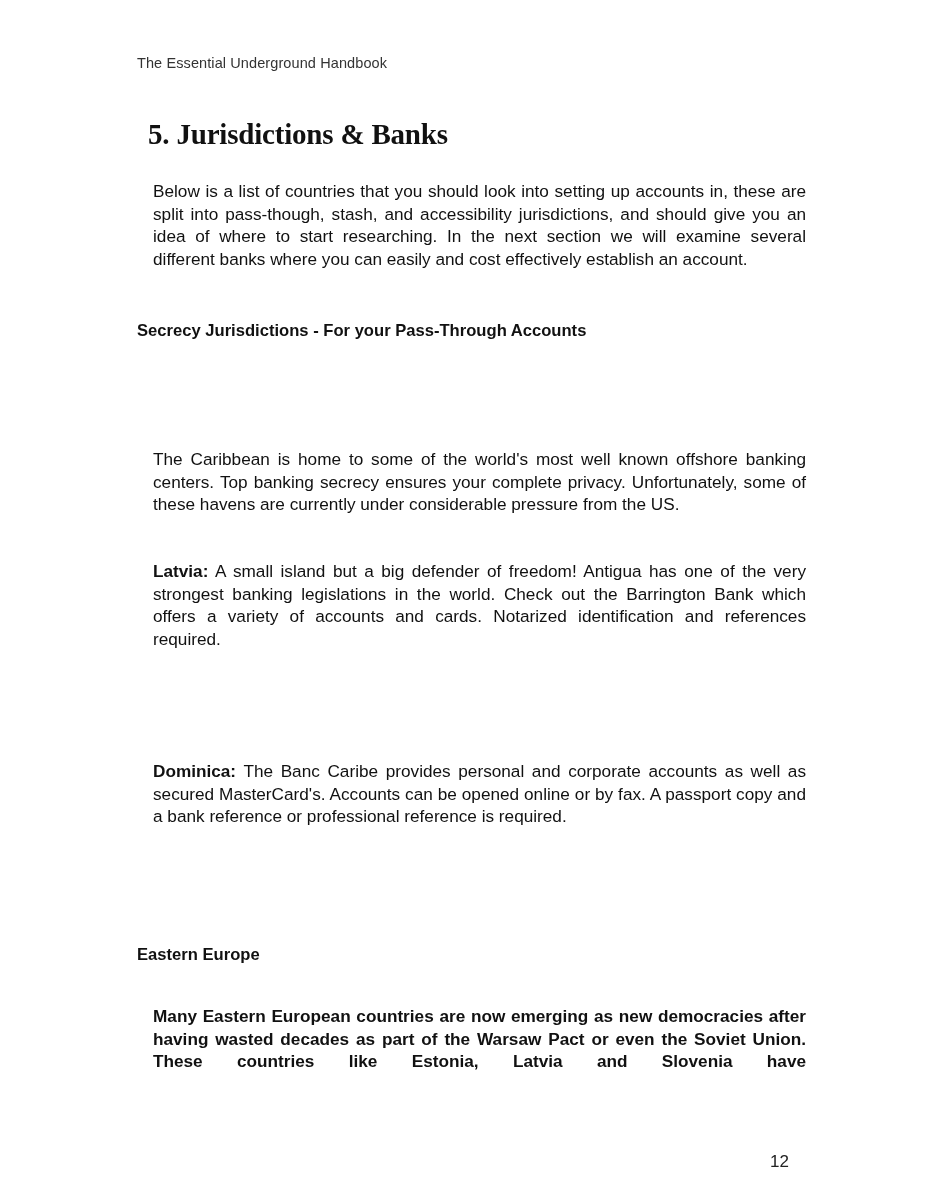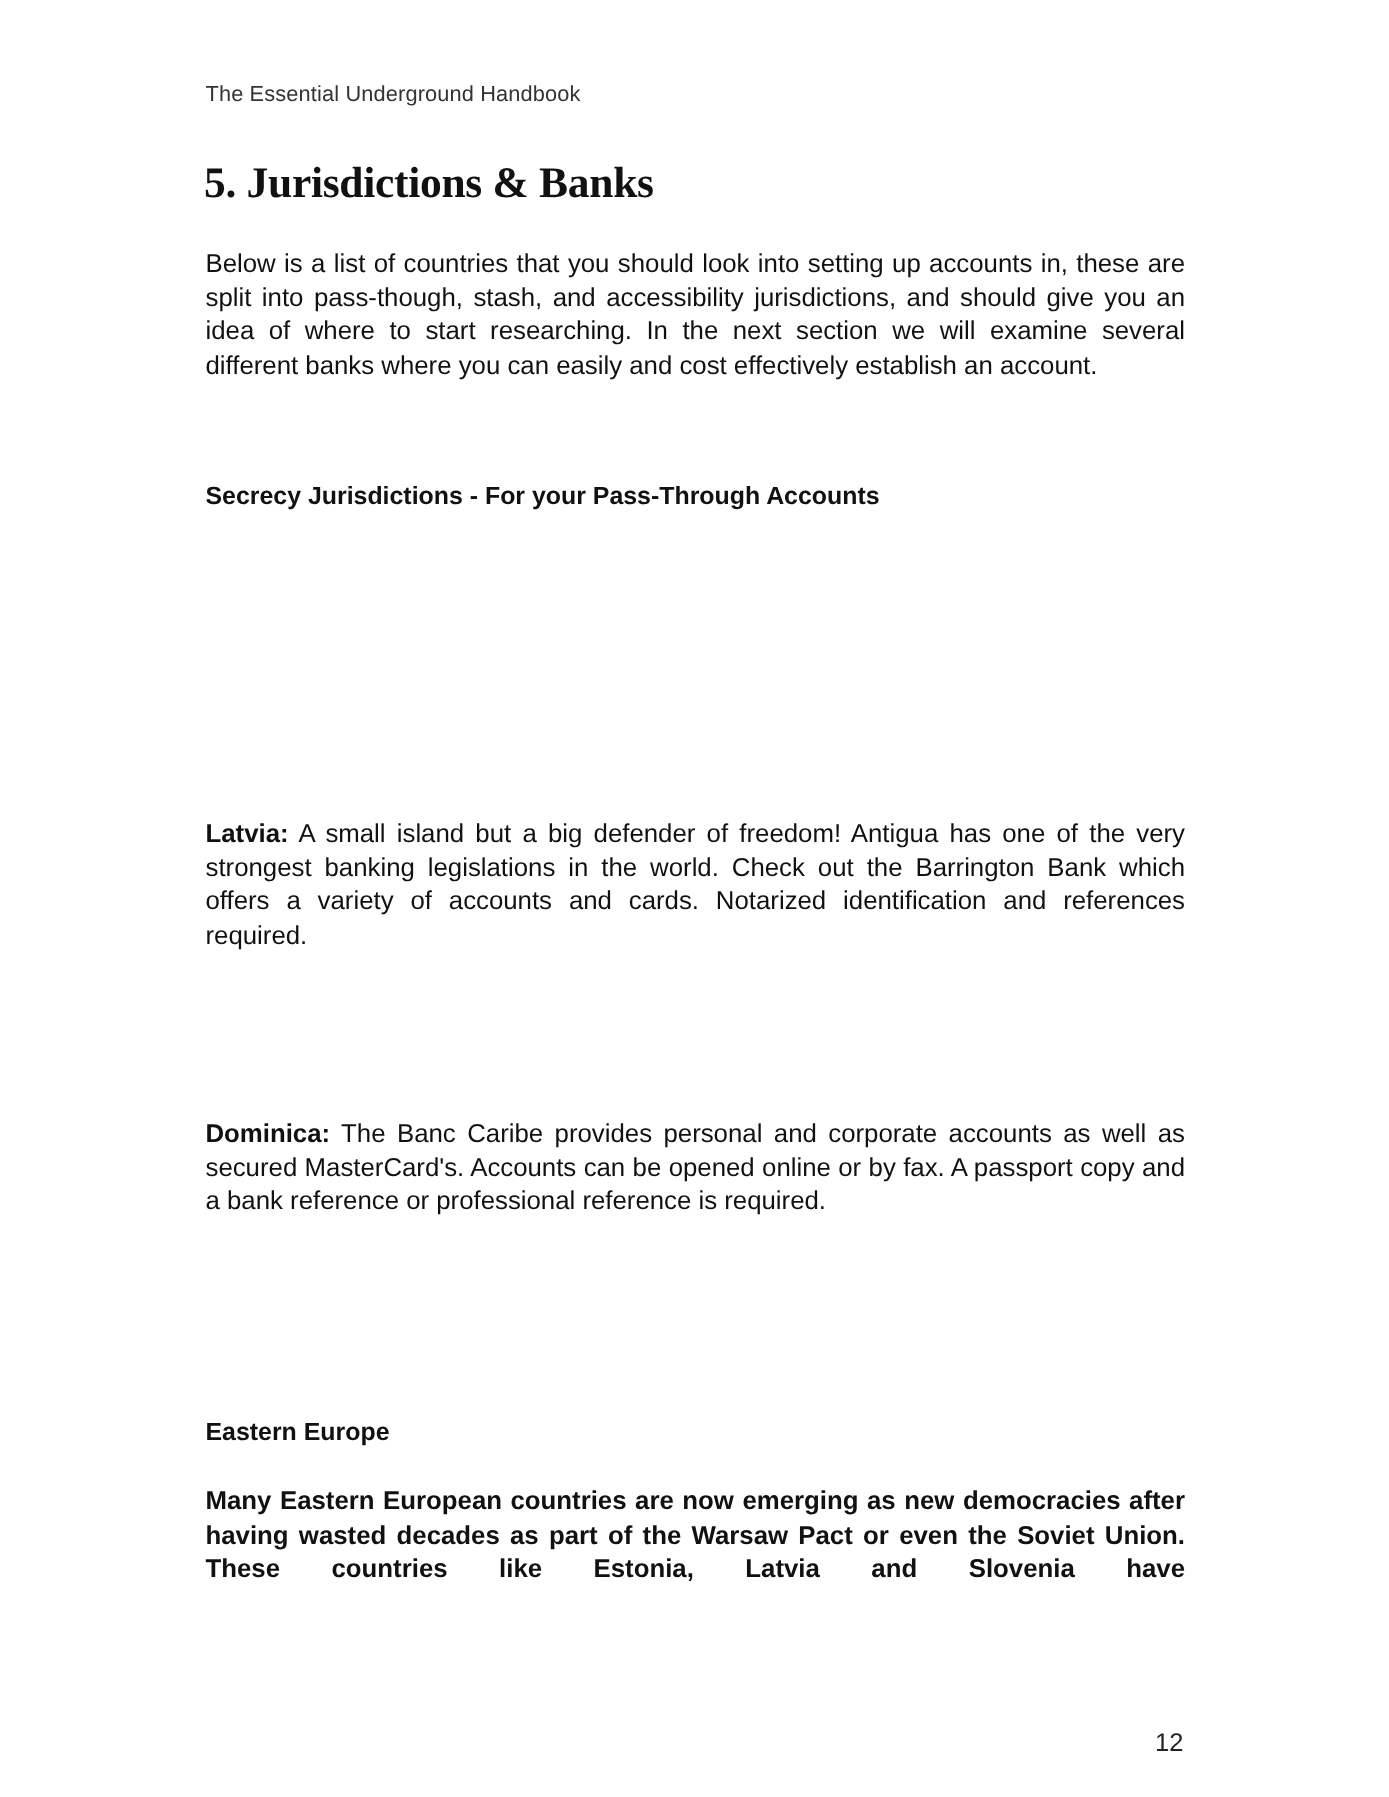--- a/index.html
+++ b/index.html
@@ -26,37 +26,37 @@
       top: 55px;
       font-family: "Liberation Sans", sans-serif;
       font-size: 14.5px;
       color: #333333;
       letter-spacing: 0.1px;
     }
     .chapter-title {
       position: absolute;
       left: 136px;
       top: 106px;
-      margin: 0;
+      margin: 12px;
       font-family: "Liberation Serif", serif;
       font-weight: bold;
       font-size: 29px;
       color: #111111;
       letter-spacing: -0.2px;
     }
     .body {
       position: absolute;
       left: 137px;
       width: 653px;
       font-family: "Liberation Sans", sans-serif;
       font-size: 17.2px;
       line-height: 22.6px;
       text-align: justify;
       color: #111111;
-      margin: 0;
+      margin: 16px;
     }
     .subhead {
       position: absolute;
       left: 137px;
       font-family: "Liberation Sans", sans-serif;
       font-weight: bold;
       font-size: 16.6px;
       color: #111111;
       margin: 0;
     }
@@ -79,20 +79,21 @@
 
   <div class="running-header">The Essential Underground Handbook</div>
 
   <h1 class="chapter-title">5.  Jurisdictions &amp; Banks</h1>
 
   <p class="body" style="top:164px;">Below is a list of countries that you should look into setting up accounts in, these are split into pass-though, stash, and accessibility jurisdictions, and should give you an idea of where to start researching. In the next section we will examine several different banks where you can easily and cost effectively establish an account.</p>
 
   <div class="subhead" style="top:321px;">Secrecy Jurisdictions - For your Pass-Through Accounts</div>
 
 
+  <p class="body" style="top:432px;">The Caribbean is home to some of the world's most well known offshore banking centers. Top banking secrecy ensures your complete privacy. Unfortunately, some of these havens are currently under considerable pressure from the US.</p>
 
   <p class="body" style="top:544px;"><span class="lead">Latvia:</span><span> A small island but a big defender of freedom! Antigua has one of the very strongest banking legislations in the world. Check out the Barrington Bank which offers a variety of accounts and cards. Notarized identification and references required.</span></p>
 
 
   <p class="body" style="top:744px;"><span class="lead">Dominica:</span><span> The Banc Caribe provides personal and corporate accounts as well as secured MasterCard's. Accounts can be opened online or by fax. A passport copy and a bank reference or professional reference is required.</span></p>
 
 
   <div class="subhead" style="top:945px;">Eastern Europe</div>
 
   <p class="body" style="top:989px; text-align-last: justify; font-weight: bold;">Many Eastern European countries are now emerging as new democracies after having wasted decades as part of the Warsaw Pact or even the Soviet Union. These countries like Estonia, Latvia and Slovenia have</p>

